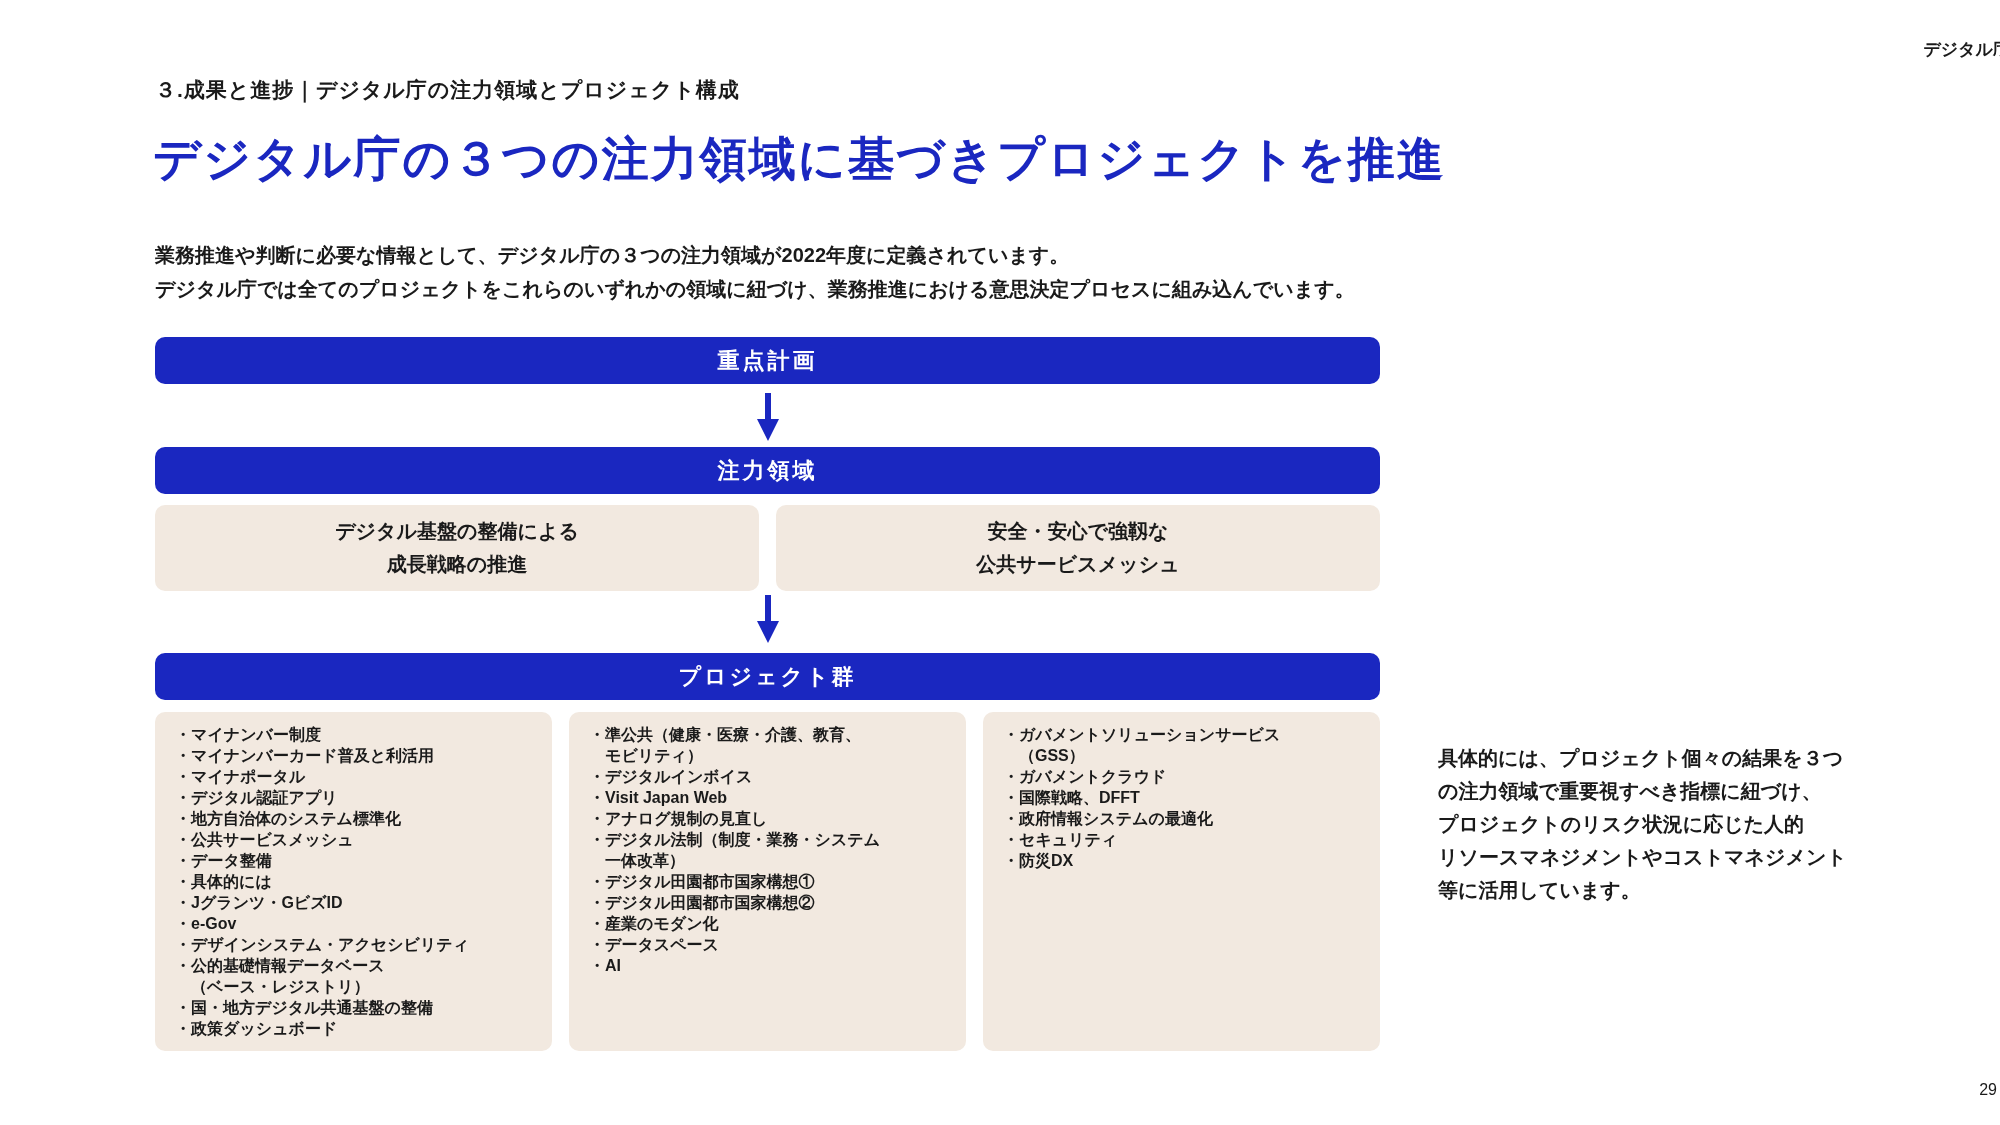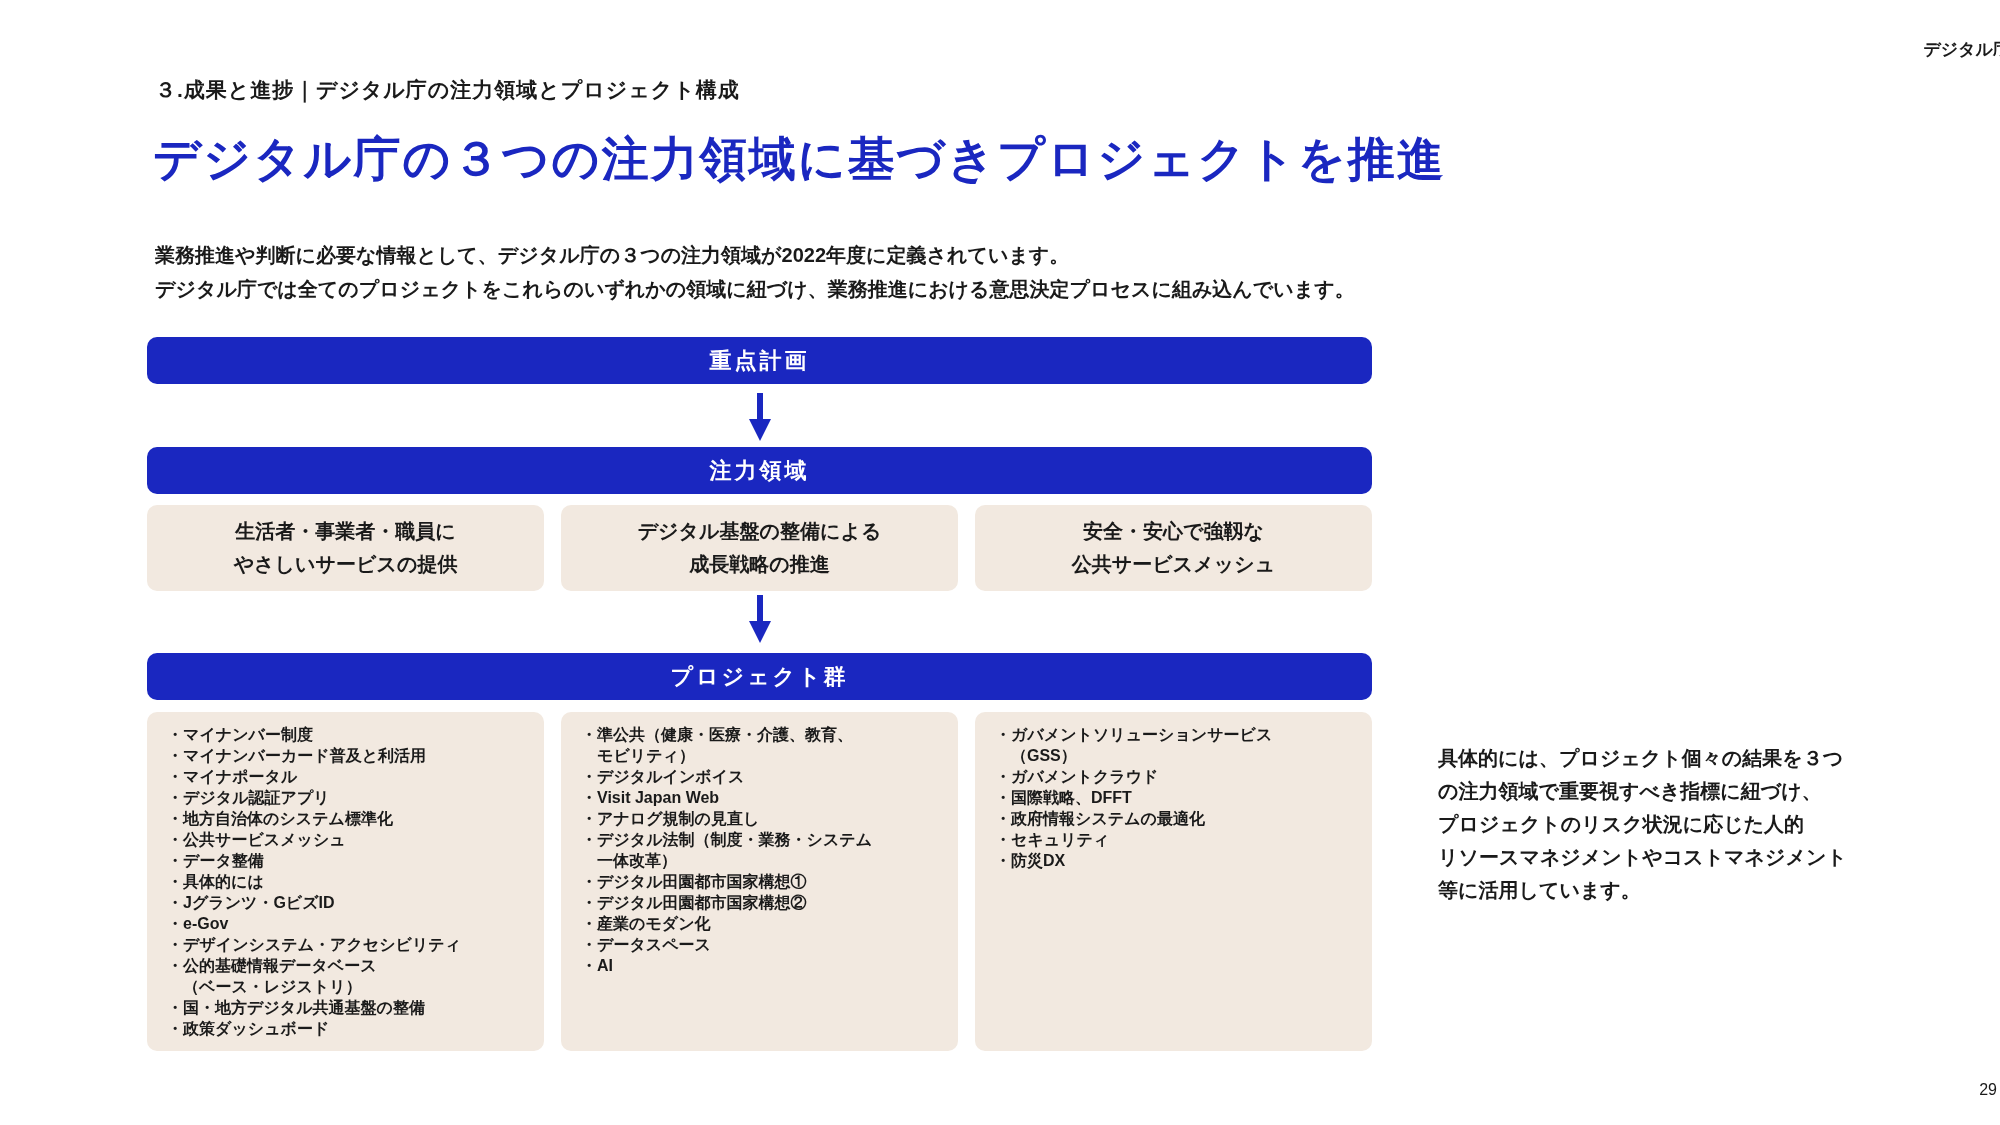--- a/index.html
+++ b/index.html
@@ -5,21 +5,21 @@
   html,body{margin:0;padding:0;background:#fff;}
   .slide{
     position:relative;width:2000px;height:1125px;background:#ffffff;overflow:hidden;
     font-family:Liberation Sans, sans-serif;color:var(--text-dark,#1a1a1a);margin-left:43px;
   }
   .brand{position:absolute;top:38px;right:33px;font-size:17px;font-weight:700;}
   .breadcrumb{position:absolute;top:76px;left:112px;font-size:21px;font-weight:700;letter-spacing:1px;}
   .title{position:absolute;top:128px;left:110px;margin:0;font-size:47px;font-weight:700;letter-spacing:2px;color:var(--accent,#1A27C0);}
   .intro{position:absolute;top:238px;left:112px;font-size:20px;font-weight:600;line-height:34px;}
 
-  .flow{position:absolute;top:337px;left:104px;width:1225px;height:720px;}
+  .flow{position:absolute;top:337px;left:112px;width:1225px;height:720px;}
   .banner{
     position:absolute;left:0;width:100%;height:47px;background:var(--accent,#1A27C0);
     color:#ffffff;border-radius:10px;display:flex;align-items:center;justify-content:center;
     font-size:22px;font-weight:700;letter-spacing:3px;
   }
   .banner-plan{top:0;}
   .banner-focus{top:110px;}
   .banner-projects{top:316px;}
   .arrow{position:absolute;left:50%;transform:translateX(-50%);color:var(--accent,#1A27C0);}
   .arrow-1{top:56px;}
@@ -62,24 +62,20 @@
 
     <div class="banner banner-plan">重点計画</div>
 
     <svg class="arrow arrow-1" width="30" height="50" viewBox="0 0 30 50" aria-hidden="true">
       <polygon fill="currentColor" points="12,0 18,0 18,26 26,26 15,48 4,26 12,26"></polygon>
     </svg>
 
     <div class="banner banner-focus">注力領域</div>
 
     <div class="focus-row">
-      <div class="focus-box">
-        <span>生活者・事業者・職員に</span>
-        <span>やさしいサービスの提供</span>
-      </div>
       <div class="focus-box">
         <span>デジタル基盤の整備による</span>
         <span>成長戦略の推進</span>
       </div>
       <div class="focus-box">
         <span>安全・安心で強靱な</span>
         <span>公共サービスメッシュ</span>
       </div>
     </div>
 

